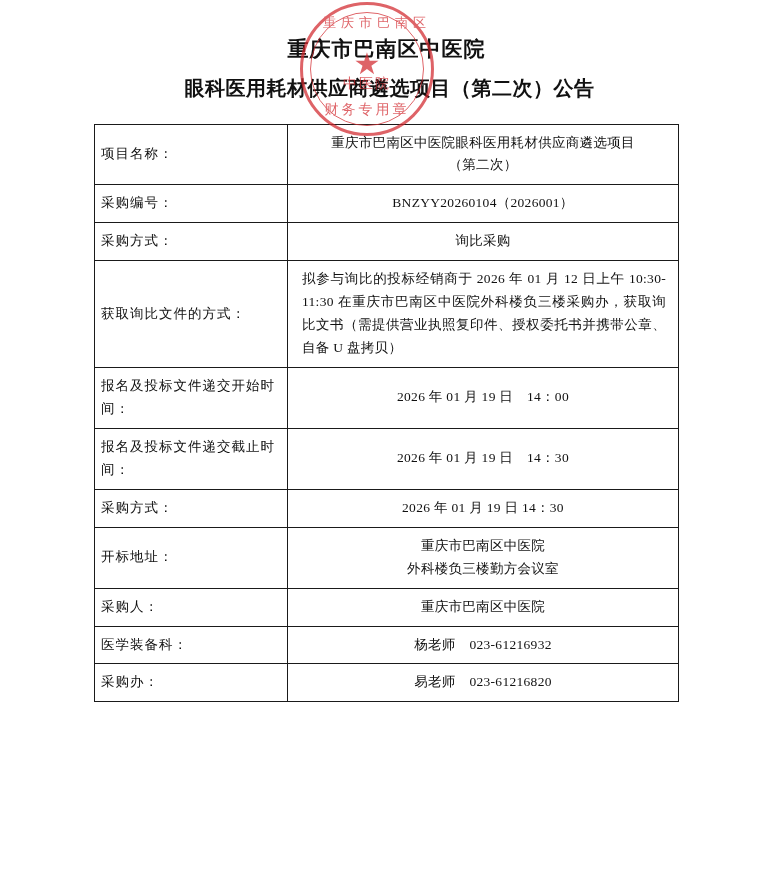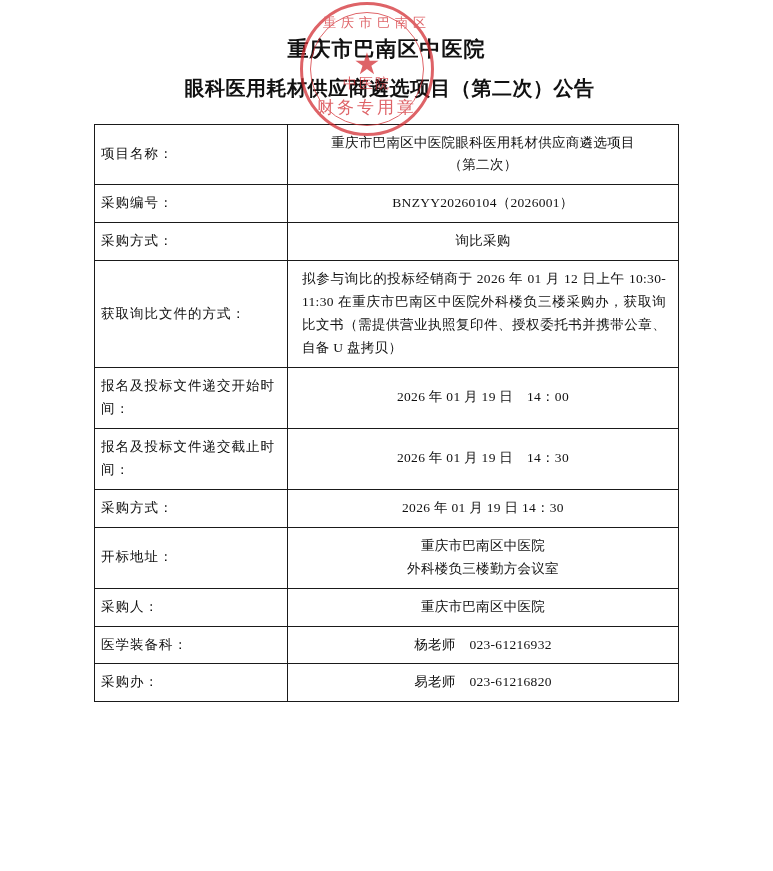--- a/index.html
+++ b/index.html
@@ -67,21 +67,21 @@
     letter-spacing: 5px;
     font-family: "Liberation Serif", serif;
   }
   .seal-bottom-text {
     position: absolute;
     left: 0;
     bottom: 14px;
     width: 100%;
     text-align: center;
     color: #d2282e;
-    font-size: 17px;
+    font-size: 14px;
     letter-spacing: 3px;
   }
   .seal-mid-text {
     position: absolute;
     left: 0;
     top: 70px;
     width: 100%;
     text-align: center;
     color: #d2282e;
     font-size: 14px;

